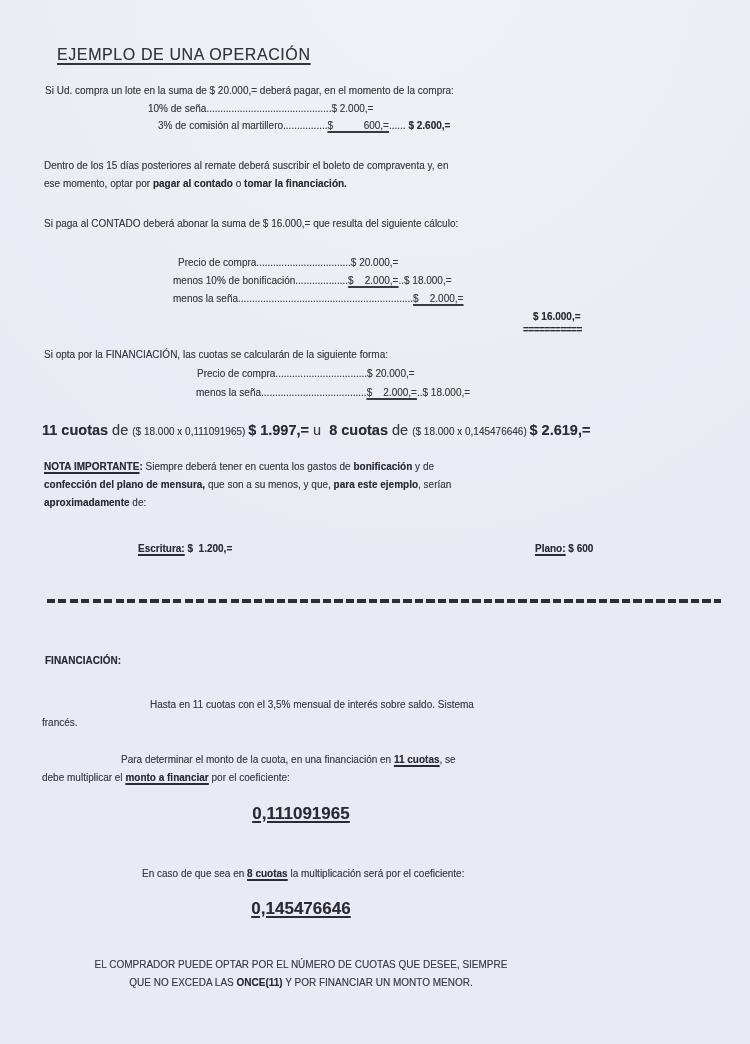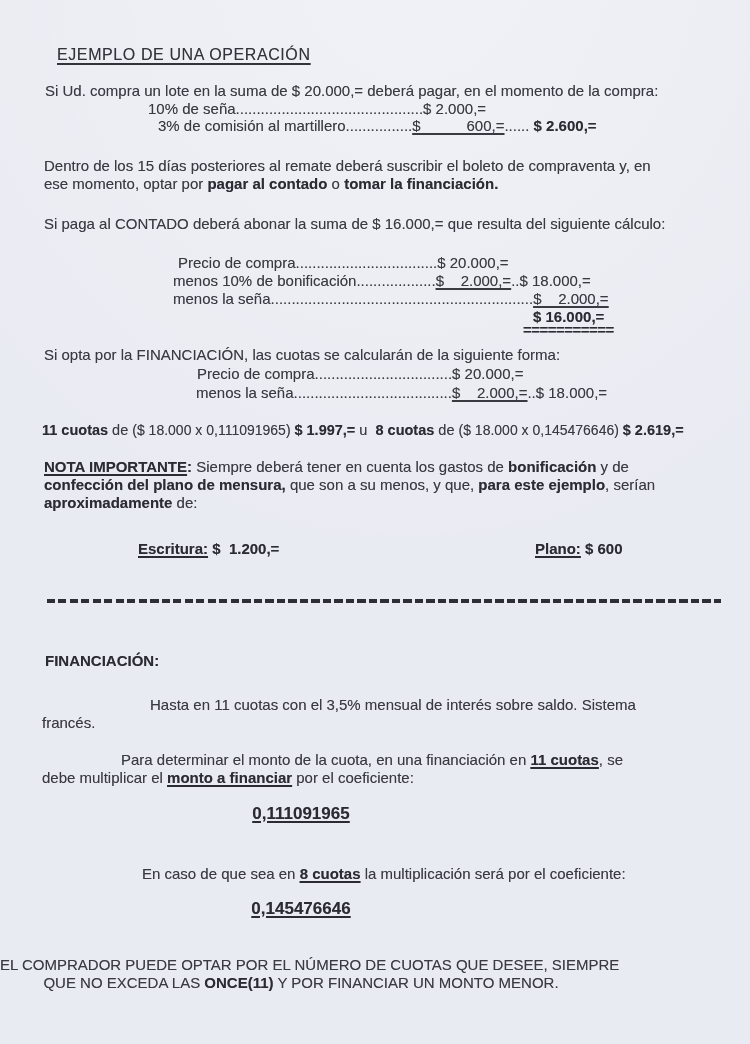--- a/index.html
+++ b/index.html
@@ -12,28 +12,28 @@
   }
   .page {
     position:absolute; inset:0;
     background:
       radial-gradient(140% 110% at 55% -5%, rgba(255,255,255,0.35), rgba(255,255,255,0) 55%),
       #e9ebf2;
   }
   .ln {
     position:absolute;
     white-space:pre;
-    font-size:15px;
+    font-size:10px;
     line-height:19px;
     color:#3a3b42;
     text-shadow:0 0 0.4px rgba(55,56,64,0.45);
   }
   .b { font-weight:700; color:#2b2c33; }
   .u { text-decoration:underline; text-decoration-thickness:1.6px; text-underline-offset:2px; }
-  .sm { font-size:14px; }
+  .sm { font-size:10px; }
   .center { left:0 !important; width:602px; text-align:center; }
 
   #title {
     top:45px; left:57px;
     font-size:16px; letter-spacing:0.6px;
     color:#33343b;
     text-decoration:underline; text-decoration-thickness:1.5px; text-underline-offset:3px;
   }
   #intro1   { top:81px;  left:45px; }
   #sena     { top:99px;  left:148px; }

